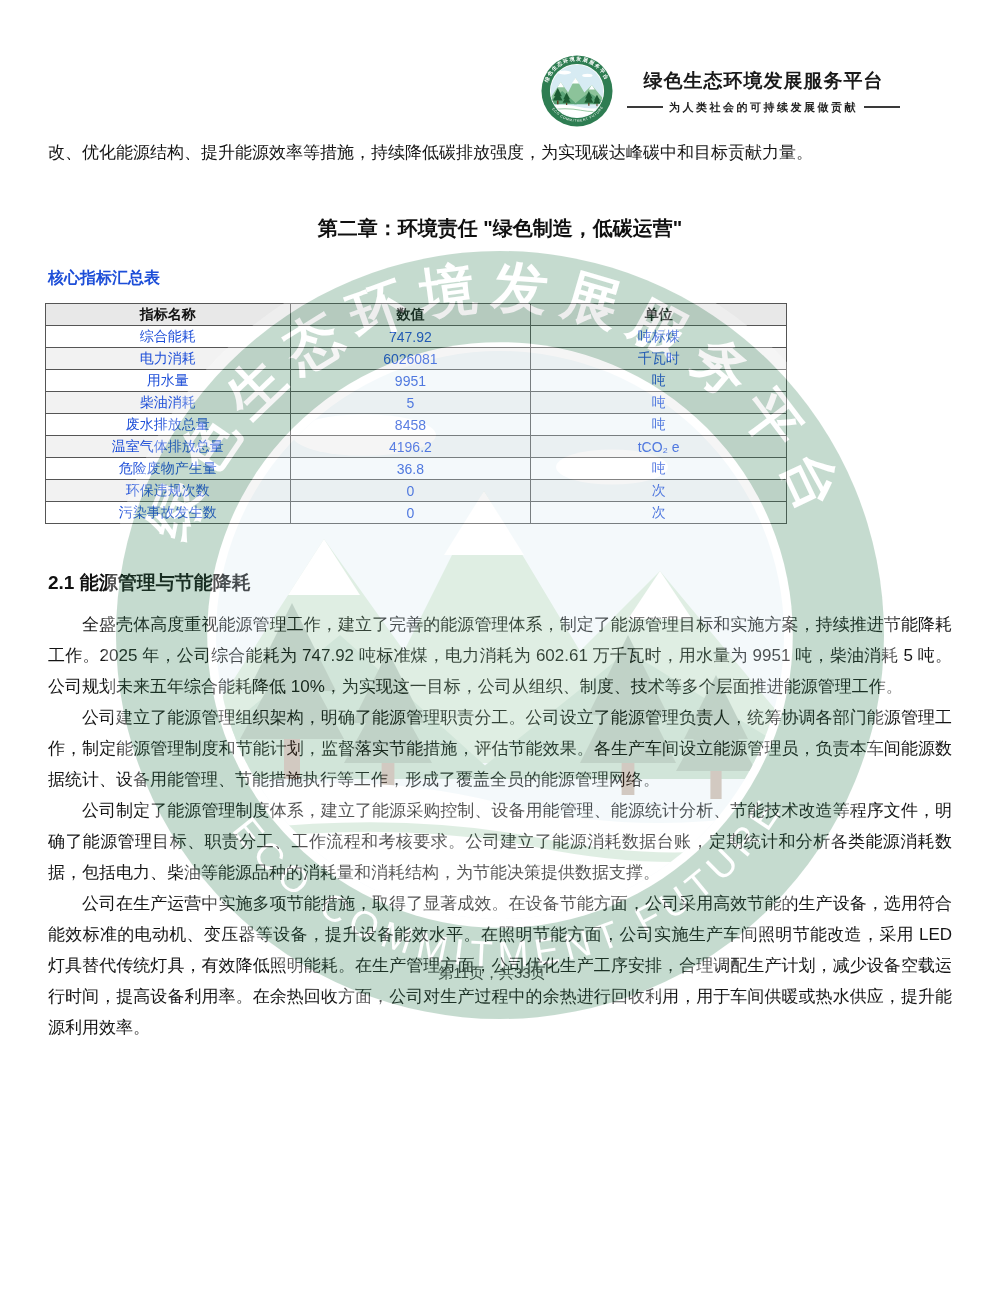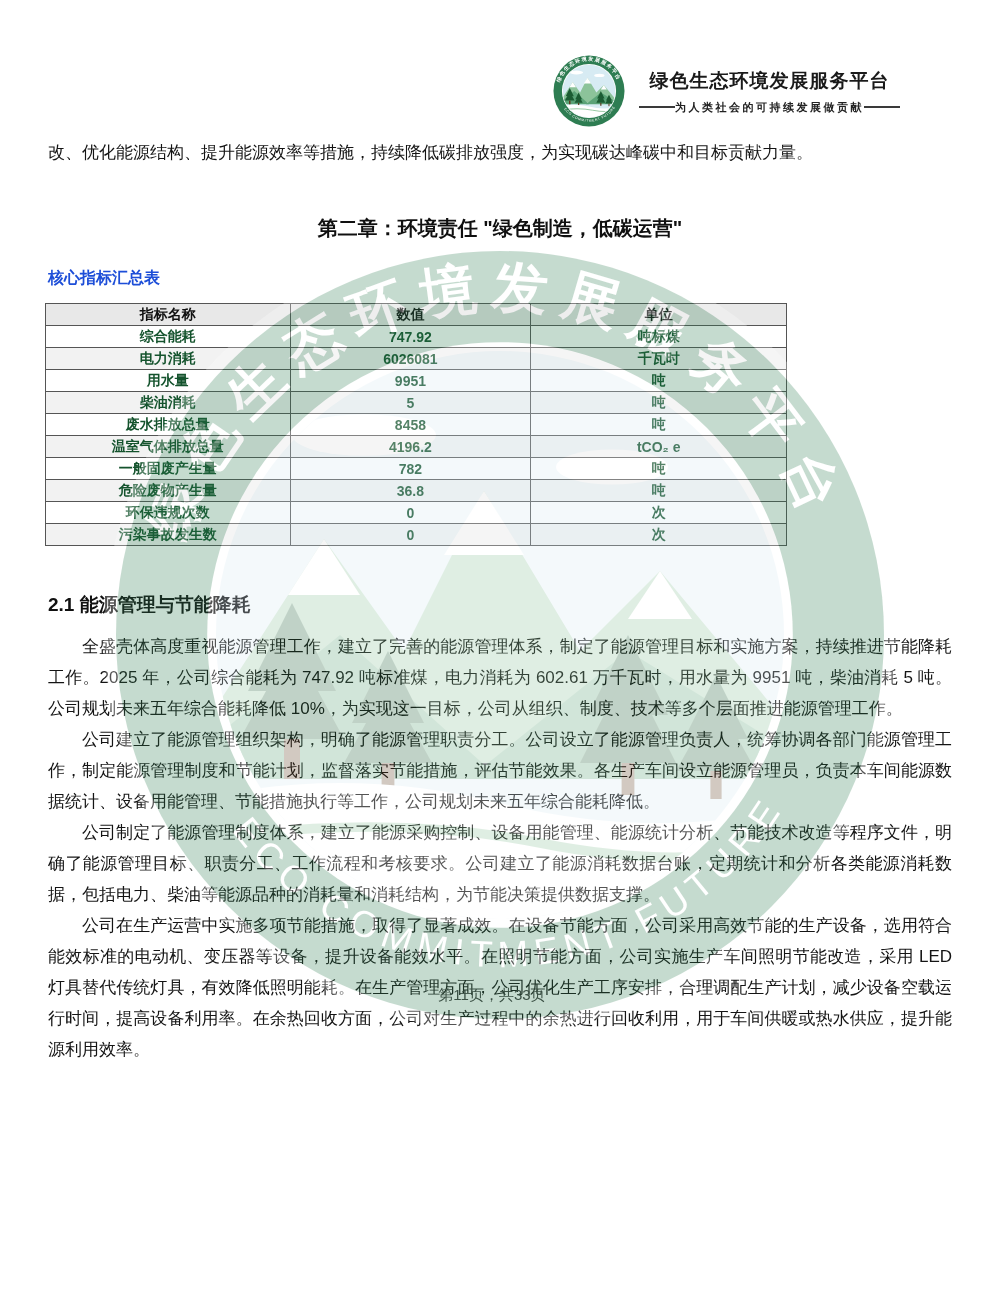--- a/index.html
+++ b/index.html
@@ -28,21 +28,21 @@
   }
   .logo-svg { display:block; }
   .brand-text { display:flex; flex-direction:column; align-items:center; }
   .brand-title {
     font-size:19px;
     font-weight:700;
     letter-spacing:1px;
     color:#1a1a1a;
     white-space:nowrap;
   }
-  .tagline-row { display:flex; align-items:center; margin-top:6px; }
+  .tagline-row { display:flex; align-items:center; gap:6px; margin-top:6px; }
   .tagline-line { width:36px; border-top:2px solid #3a3a3a; height:0; }
   .brand-tagline {
     font-size:11px;
     font-weight:700;
     letter-spacing:2.5px;
     color:#222;
     white-space:nowrap;
   }
 
   
@@ -77,22 +77,22 @@
     margin-left:-3px;
     border-collapse:collapse;
     font-size:14px;
     table-layout:fixed;
   }
   table.metrics th, table.metrics td {
     border:1px solid #555;
     text-align:center;
     padding:1px 4px;
     height:19px;
-    font-weight:bold;
-    color:#14532d;
+    font-weight:normal;
+    color:#1d4ed8;
   }
   table.metrics th {
     background:#e8e8e8;
     font-weight:700;
     color:#111;
   }
   table.metrics tr:nth-child(even) td { background:#f2f2f2; }
   table.metrics col.c1 { width:33%; }
   table.metrics col.c2 { width:32.5%; }
   table.metrics col.c3 { width:34.5%; }
@@ -244,25 +244,20 @@
               <td>废水排放总量</td>
               <td>8458</td>
               <td>吨</td>
             </tr>
             <tr>
               <td>温室气体排放总量</td>
               <td>4196.2</td>
               <td>tCO₂ e</td>
             </tr>
             <tr>
-              <td>一般固废产生量</td>
-              <td>782</td>
-              <td>吨</td>
-            </tr>
-            <tr>
               <td>危险废物产生量</td>
               <td>36.8</td>
               <td>吨</td>
             </tr>
             <tr>
               <td>环保违规次数</td>
               <td>0</td>
               <td>次</td>
             </tr>
             <tr>
@@ -270,21 +265,21 @@
               <td>0</td>
               <td>次</td>
             </tr>
           </tbody>
       </table>
 
       <h2 class="section-heading">2.1 能源管理与节能降耗</h2>
 
       <div>
           <p class="body-text indent">全盛壳体高度重视能源管理工作，建立了完善的能源管理体系，制定了能源管理目标和实施方案，持续推进节能降耗工作。2025 年，公司综合能耗为 747.92 吨标准煤，电力消耗为 602.61 万千瓦时，用水量为 9951 吨，柴油消耗 5 吨。公司规划未来五年综合能耗降低 10%，为实现这一目标，公司从组织、制度、技术等多个层面推进能源管理工作。</p>
-          <p class="body-text indent">公司建立了能源管理组织架构，明确了能源管理职责分工。公司设立了能源管理负责人，统筹协调各部门能源管理工作，制定能源管理制度和节能计划，监督落实节能措施，评估节能效果。各生产车间设立能源管理员，负责本车间能源数据统计、设备用能管理、节能措施执行等工作，公司规划未来五年综合能耗降低。</p>
+          <p class="body-text indent">公司建立了能源管理组织架构，明确了能源管理职责分工。公司设立了能源管理负责人，统筹协调各部门能源管理工作，制定能源管理制度和节能计划，监督落实节能措施，评估节能效果。各生产车间设立能源管理员，负责本车间能源数据统计、设备用能管理、节能措施执行等工作，形成了覆盖全员的能源管理网络。</p>
           <p class="body-text indent">公司制定了能源管理制度体系，建立了能源采购控制、设备用能管理、能源统计分析、节能技术改造等程序文件，明确了能源管理目标、职责分工、工作流程和考核要求。公司建立了能源消耗数据台账，定期统计和分析各类能源消耗数据，包括电力、柴油等能源品种的消耗量和消耗结构，为节能决策提供数据支撑。</p>
           <p class="body-text indent">公司在生产运营中实施多项节能措施，取得了显著成效。在设备节能方面，公司采用高效节能的生产设备，选用符合能效标准的电动机、变压器等设备，提升设备能效水平。在照明节能方面，公司实施生产车间照明节能改造，采用 LED 灯具替代传统灯具，有效降低照明能耗。在生产管理方面，公司优化生产工序安排，合理调配生产计划，减少设备空载运行时间，提高设备利用率。在余热回收方面，公司对生产过程中的余热进行回收利用，用于车间供暖或热水供应，提升能源利用效率。</p>
         </div>
     </div>
 
     <div class="footer">第11页，共33页</div>
   </div>
 </div>
 
 </body></html>

